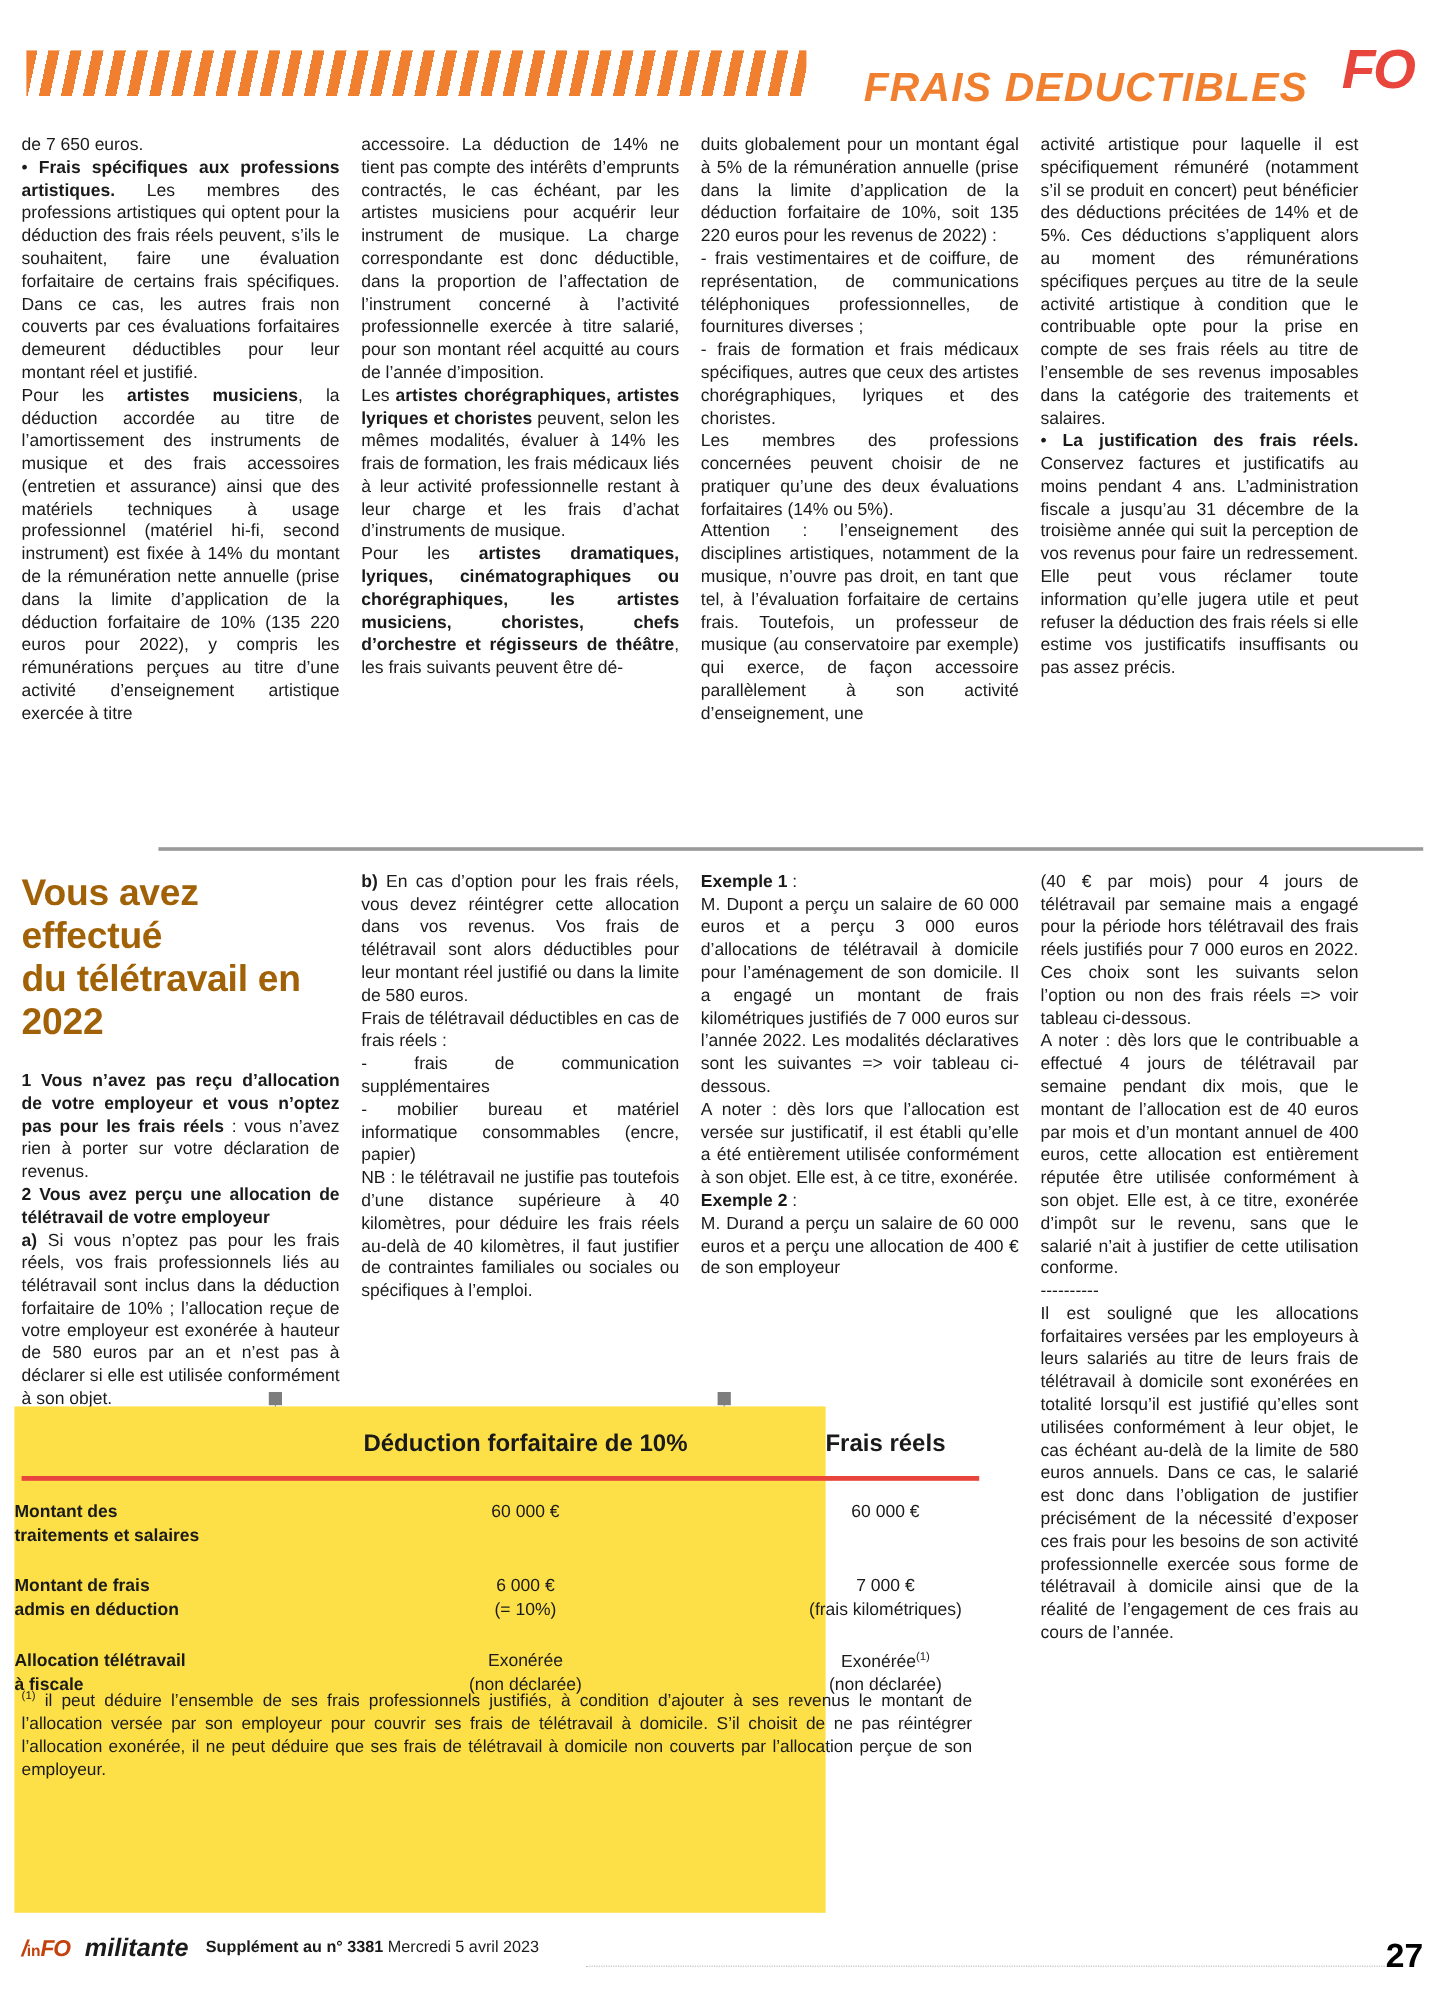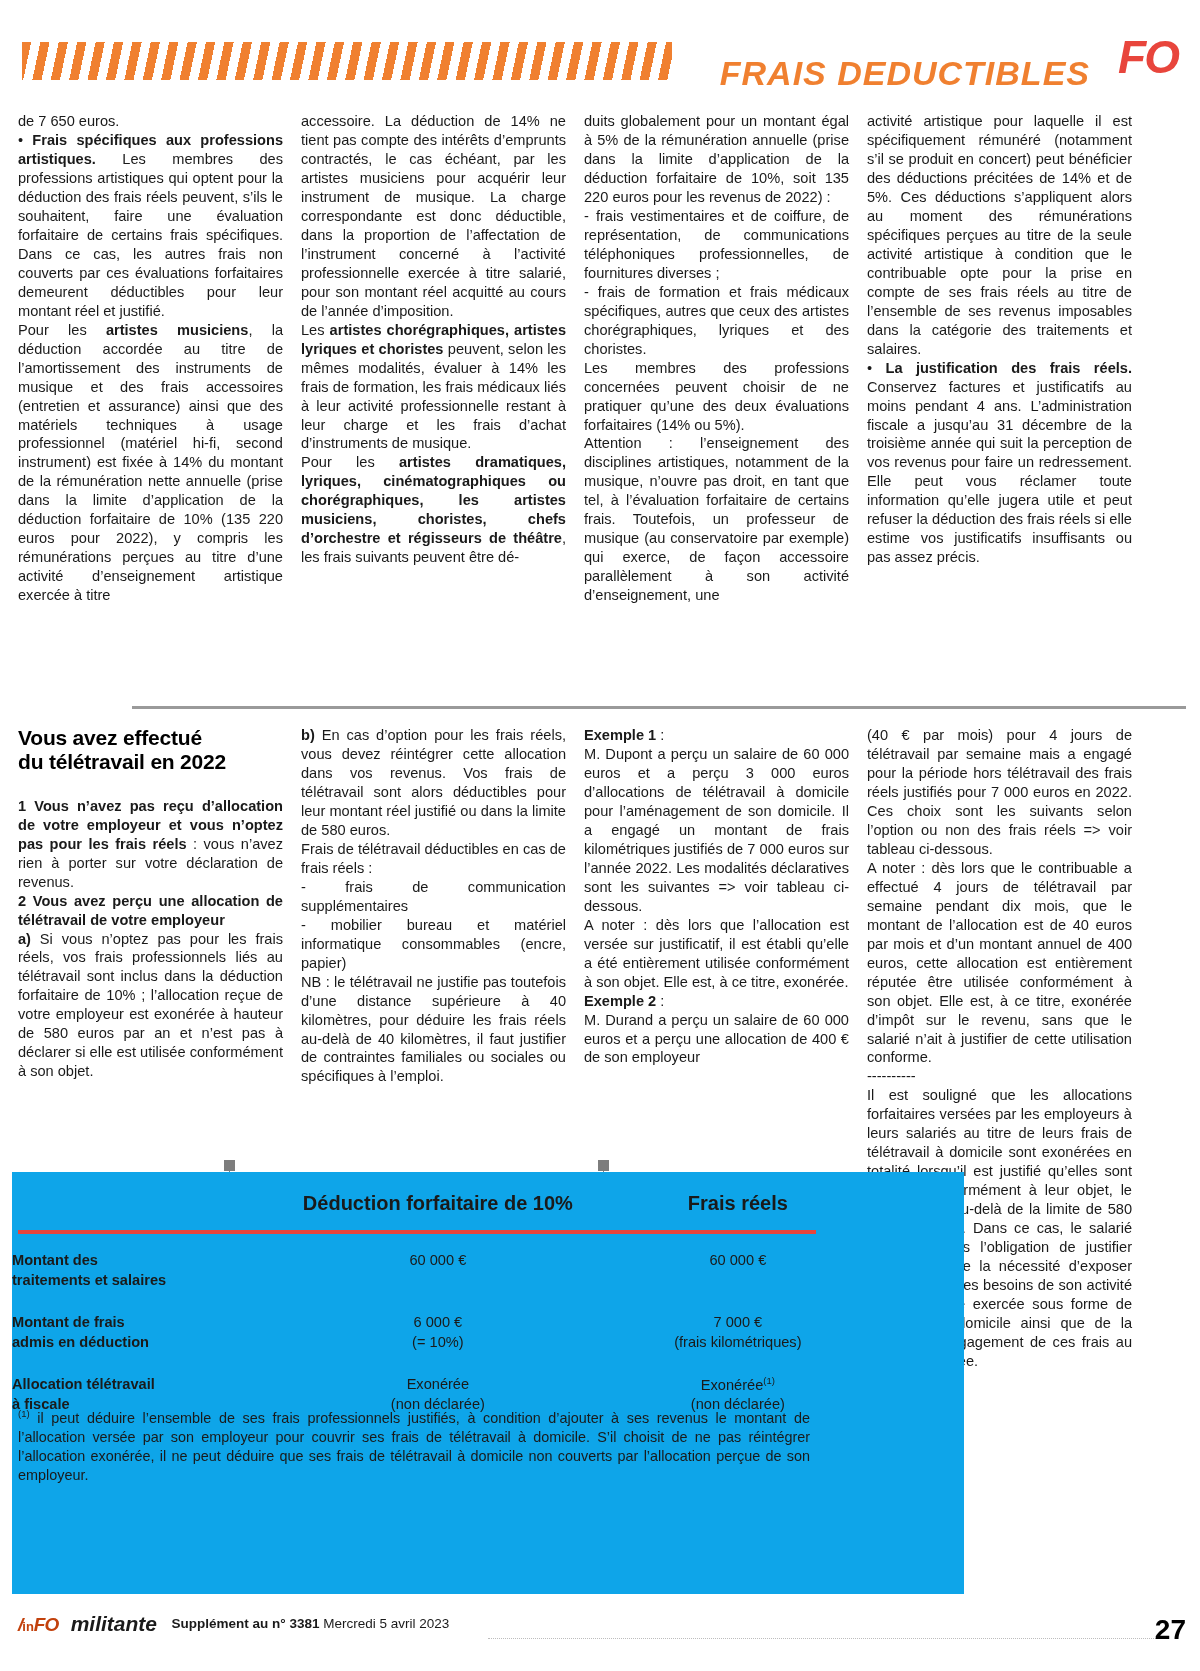--- a/index.html
+++ b/index.html
@@ -63,32 +63,32 @@
   }
 
   
   .cols2 {
     position:absolute; left:18px; top:726px; width:1168px;
     display:flex; gap:18px;
   }
   .col2 { width:265px; }
 
   .section-title {
-    color:#000000;
-    font-size:21px;
+    color:#a16207;
+    font-size:31px;
     font-weight:bold;
     line-height:1.16;
     margin:0 0 22px 0;
     letter-spacing:-0.2px;
   }
 
   
   .table-wrap {
-    position:absolute; left:12px; top:1172px; width:952px; height:422px;
-    background:#0ea5e9;
+    position:absolute; left:12px; top:1172px; width:676px; height:422px;
+    background:#fde047;
   }
   .pin {
     position:absolute; width:11px; height:11px; background:#7d7d7d;
   }
   .pin-line {
     position:absolute; width:1px; background:#7d7d7d;
   }
   .tbl {
     position:absolute; left:0; top:0; width:822px;
     border-collapse:collapse;

